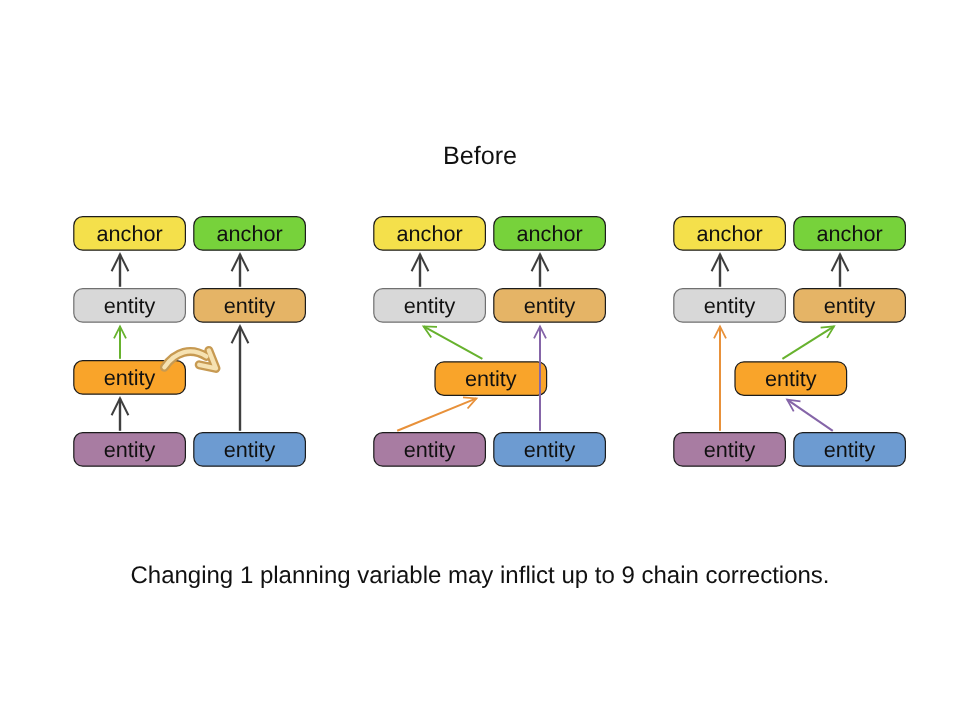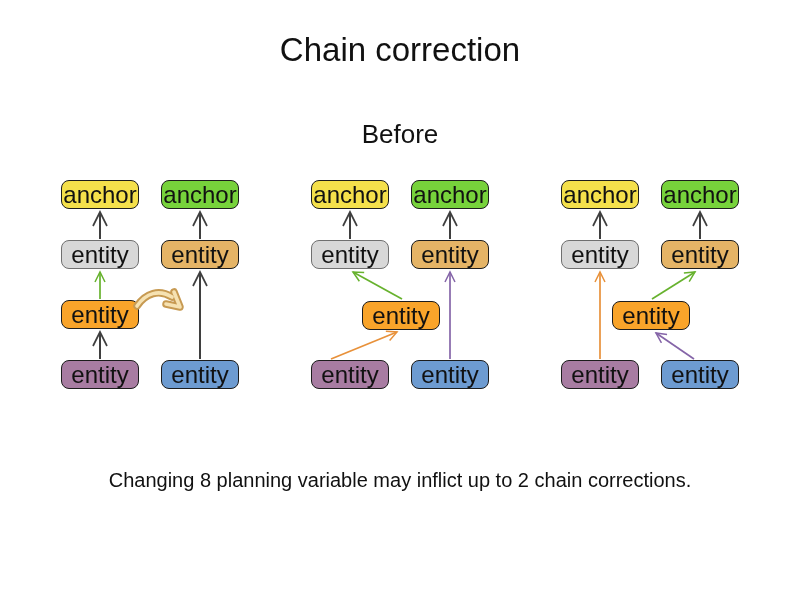--- a/index.html
+++ b/index.html
@@ -1,37 +1,36 @@
 <!DOCTYPE html>
 <html><head>
 <meta charset="utf-8">
 <style>
   html,body{margin:0;padding:0;background:#ffffff;}
   body{width:800px;height:600px;overflow:hidden;font-family:"Liberation Sans",sans-serif;}
   .stage{position:relative;width:800px;height:600px;background:#ffffff;}
   .title{position:absolute;left:0;top:31px;width:800px;text-align:center;
          font-size:33px;color:#111;letter-spacing:0;}
   .section-label{position:absolute;top:119px;width:200px;text-align:center;
-         font-size:26px;color:#111;}
+         font-size:21px;color:#111;}
   .section-label.before{left:300px;}
   .section-label.after{left:551px;}
   .caption{position:absolute;left:0;top:469px;width:800px;text-align:center;
          font-size:20px;color:#111;}
-  .node{position:absolute;width:78px;height:29px;border-radius:8px;
+  .node{position:absolute;width:94px;height:29px;border-radius:8px;
         border:1.6px solid #1c1c1c;box-sizing:border-box;
         display:flex;align-items:center;justify-content:center;
-        font-size:24px;color:#111;line-height:1;}
+        font-size:18px;color:#111;line-height:1;}
   #arrow-layer{position:absolute;left:0;top:0;width:800px;height:600px;pointer-events:none;}
   #node-layer{position:absolute;left:0;top:0;width:800px;height:600px;}
 </style>
 </head>
 <body>
 
 <div class="stage">
-  <div class="title">Chain correction</div>
   <div class="section-label before">Before</div>
   <div id="node-layer">
       <div class="node" style="left: 61px; top: 180px; background: rgb(244, 224, 75); border-color: rgb(28, 28, 28);">anchor</div>
       <div class="node" style="left: 161px; top: 180px; background: rgb(119, 210, 59); border-color: rgb(28, 28, 28);">anchor</div>
       <div class="node" style="left: 61px; top: 240px; background: rgb(216, 216, 216); border-color: rgb(112, 112, 112);">entity</div>
       <div class="node" style="left: 161px; top: 240px; background: rgb(229, 180, 102); border-color: rgb(28, 28, 28);">entity</div>
       <div class="node" style="left: 61px; top: 300px; background: rgb(249, 164, 42); border-color: rgb(28, 28, 28);">entity</div>
       <div class="node" style="left: 61px; top: 360px; background: rgb(168, 124, 162); border-color: rgb(28, 28, 28);">entity</div>
       <div class="node" style="left: 161px; top: 360px; background: rgb(109, 155, 209); border-color: rgb(28, 28, 28);">entity</div>
       <div class="node" style="left: 311px; top: 180px; background: rgb(244, 224, 75); border-color: rgb(28, 28, 28);">anchor</div>
@@ -77,14 +76,14 @@
       <line x1="450" y1="239" x2="450" y2="212" stroke="#3F3F3F" stroke-width="2" marker-end="url(#mk-arrow_black)"></line>
       <line x1="402" y1="299" x2="353" y2="272" stroke="#67B22E" stroke-width="1.7" marker-end="url(#mk-arrow_green)"></line>
       <line x1="331" y1="359" x2="397" y2="332" stroke="#E8913A" stroke-width="1.7" marker-end="url(#mk-arrow_orange)"></line>
       <line x1="450" y1="359" x2="450" y2="272" stroke="#8565A8" stroke-width="1.7" marker-end="url(#mk-arrow_purple)"></line>
       <line x1="600" y1="239" x2="600" y2="212" stroke="#3F3F3F" stroke-width="2" marker-end="url(#mk-arrow_black)"></line>
       <line x1="700" y1="239" x2="700" y2="212" stroke="#3F3F3F" stroke-width="2" marker-end="url(#mk-arrow_black)"></line>
       <line x1="600" y1="359" x2="600" y2="272" stroke="#E8913A" stroke-width="1.7" marker-end="url(#mk-arrow_orange)"></line>
       <line x1="652" y1="299" x2="695" y2="272" stroke="#67B22E" stroke-width="1.7" marker-end="url(#mk-arrow_green)"></line>
       <line x1="694" y1="359" x2="656" y2="333" stroke="#8565A8" stroke-width="1.7" marker-end="url(#mk-arrow_purple)"></line>
     </svg>
-  <div class="caption">Changing 8 planning variable may inflict up to 2 chain corrections.</div>
+  <div class="caption">Changing 1 planning variable may inflict up to 9 chain corrections.</div>
 </div>
 
 </body></html>

